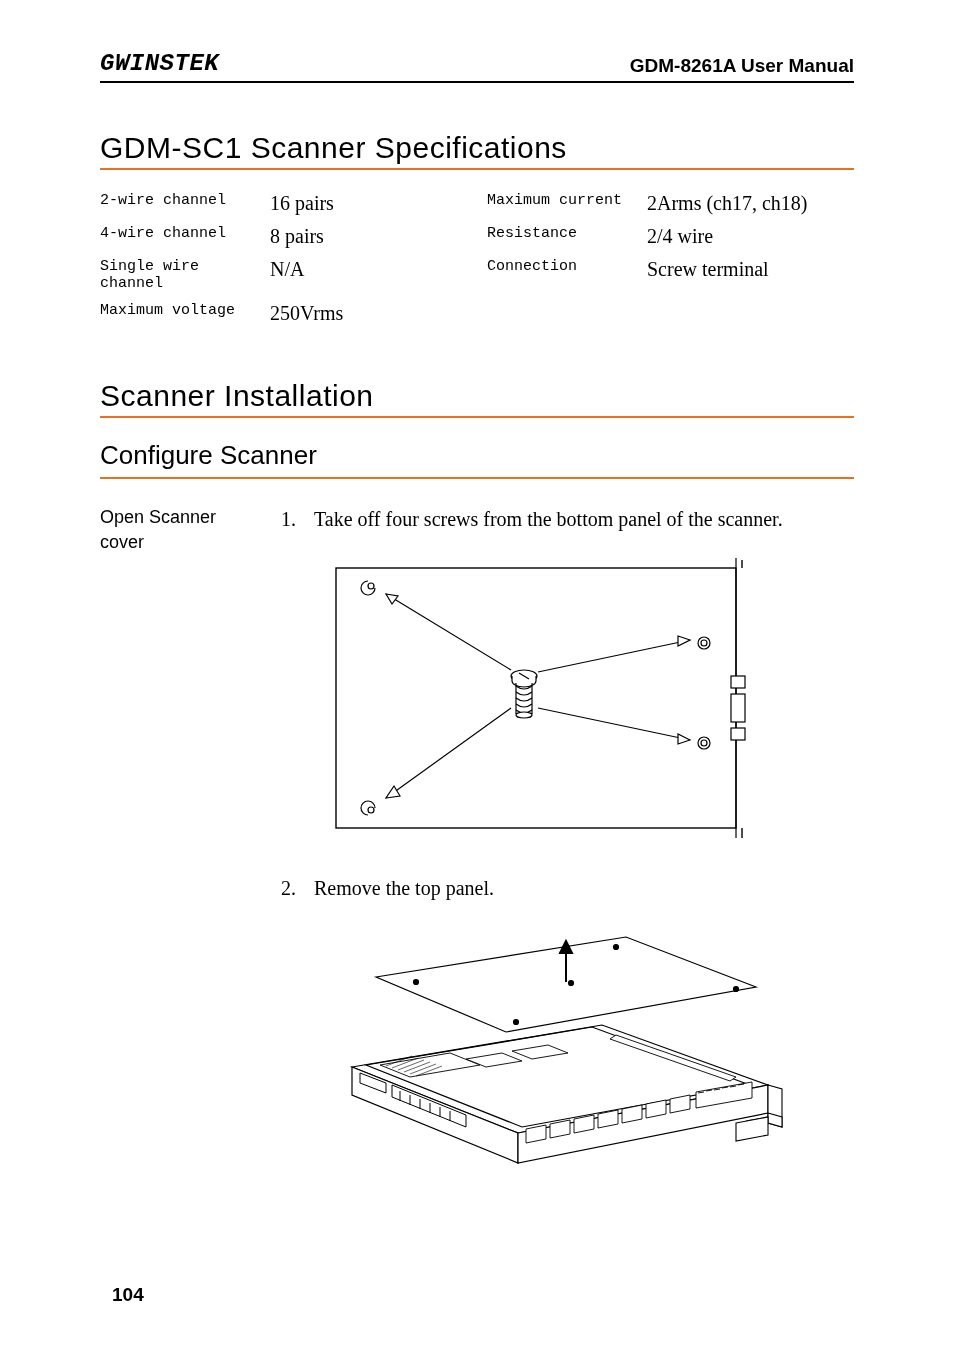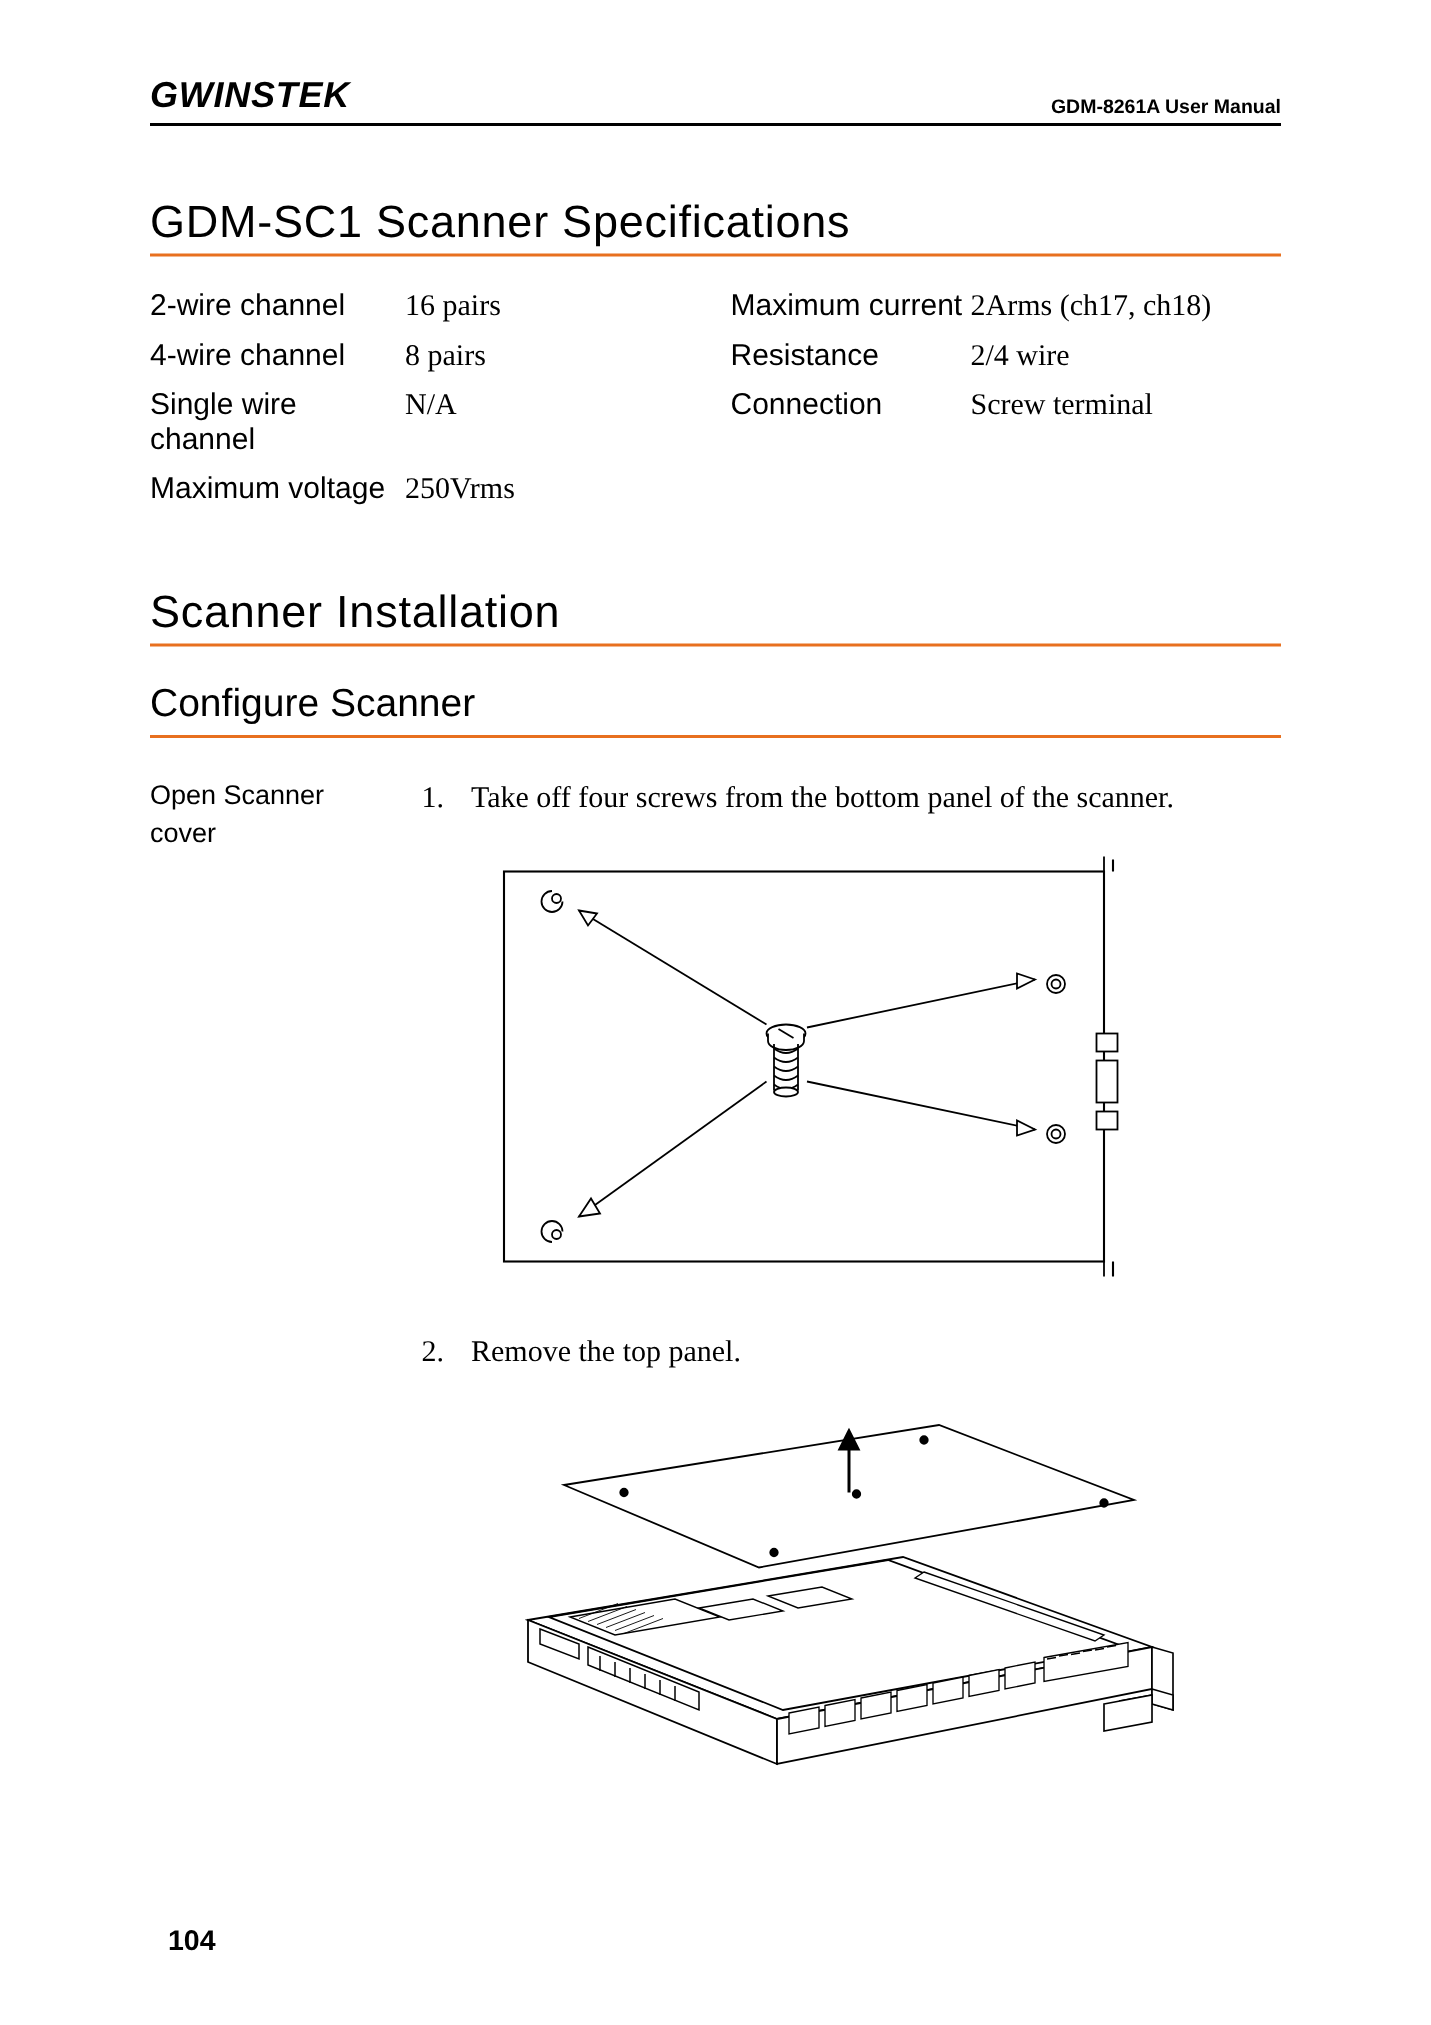--- a/index.html
+++ b/index.html
@@ -14,30 +14,30 @@
   }
   .header-row {
     display: flex;
     justify-content: space-between;
     align-items: flex-end;
     border-bottom: 2.5px solid #000;
     padding-bottom: 4px;
     margin-bottom: 48px;
   }
   .logo {
-    font-family: Liberation Sans, sans-serif;
+    font-family: Liberation Mono, monospace;
     font-weight: 900;
     font-size: 24px;
     letter-spacing: 0.5px;
     font-style: italic;
   }
   .manual-title {
     font-family: 'Trebuchet MS', 'Arial', sans-serif;
     font-weight: 700;
-    font-size: 13px;
+    font-size: 19px;
   }
   h1 {
     font-family: 'Trebuchet MS', 'Gill Sans', sans-serif;
     font-weight: 400;
     font-size: 30px;
     letter-spacing: 0.5px;
     border-bottom: 2px solid #e8701f;
     padding-bottom: 3px;
     margin-bottom: 22px;
   }
@@ -46,22 +46,22 @@
     gap: 20px;
     margin-bottom: 44px;
   }
   .spec-col { flex: 1; }
   .spec-row {
     display: flex;
     margin-bottom: 10px;
     align-items: flex-start;
   }
   .spec-label {
-    font-family: Liberation Sans, sans-serif;
-    font-size: 20px;
+    font-family: Liberation Mono, monospace;
+    font-size: 15px;
     width: 170px;
     flex-shrink: 0;
   }
   .spec-value {
     font-family: Georgia, serif;
     font-size: 20px;
     flex: 1;
   }
   h2 {
     font-family: 'Trebuchet MS', 'Gill Sans', sans-serif;

